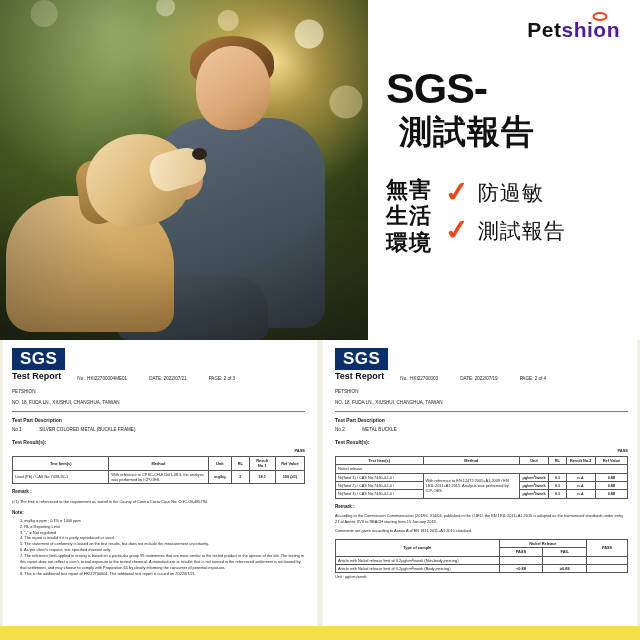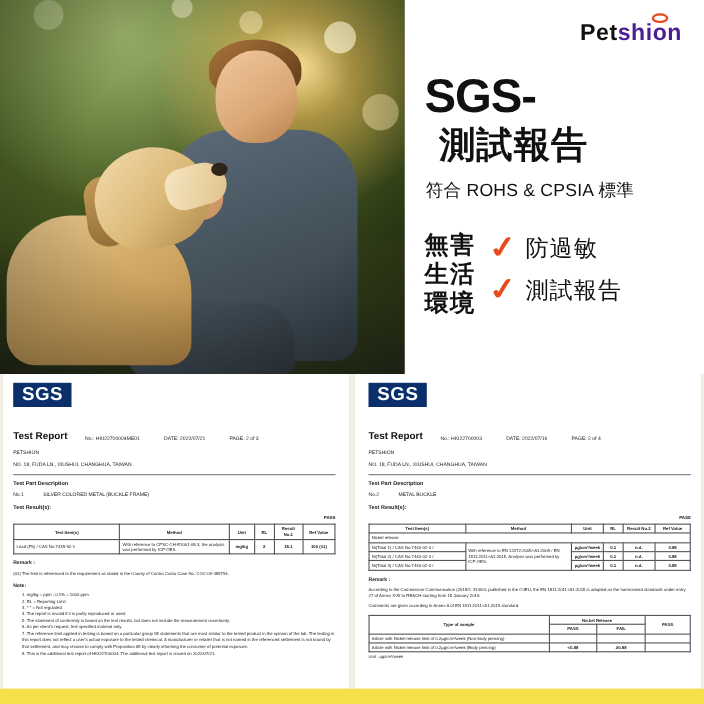--- a/index.html
+++ b/index.html
@@ -291,21 +291,20 @@
     color: #ffffff;
     font-weight: bold;
     font-size: 17px;
     letter-spacing: 0.5px;
     padding: 2px 8px 3px 8px;
     line-height: 1;
   }
   .rep-head {
     display: flex;
     align-items: flex-end;
-    margin-top: 20px;
   }
   .rep-title {
     font-size: 9px;
     font-weight: bold;
     color: #111111;
     flex: 0 0 auto;
   }
   .rep-meta {
     display: flex;
     gap: 22px;
@@ -429,21 +428,20 @@
       <div class="dog-muzzle"></div>
       <div class="dog-nose"></div>
       <div class="vignette"></div>
     </div>
 
     <div class="headline">
       <div class="brand"><span>Pet</span><span class="accent">sh</span><span class="accent">i</span><span class="ring accent">o</span><span class="accent">n</span></div>
 
       <div class="sgs-title">SGS-</div>
       <div class="cn-title">測試報告</div>
-      <div class="standard">符合 ROHS &amp; CPSIA 標準</div>
 
       <div class="claims">
         <div class="claim-left">
           <div>無害</div>
           <div>生活</div>
           <div>環境</div>
         </div>
         <div class="claim-right">
           <div class="claim-row">
             <span class="check">✓</span>

